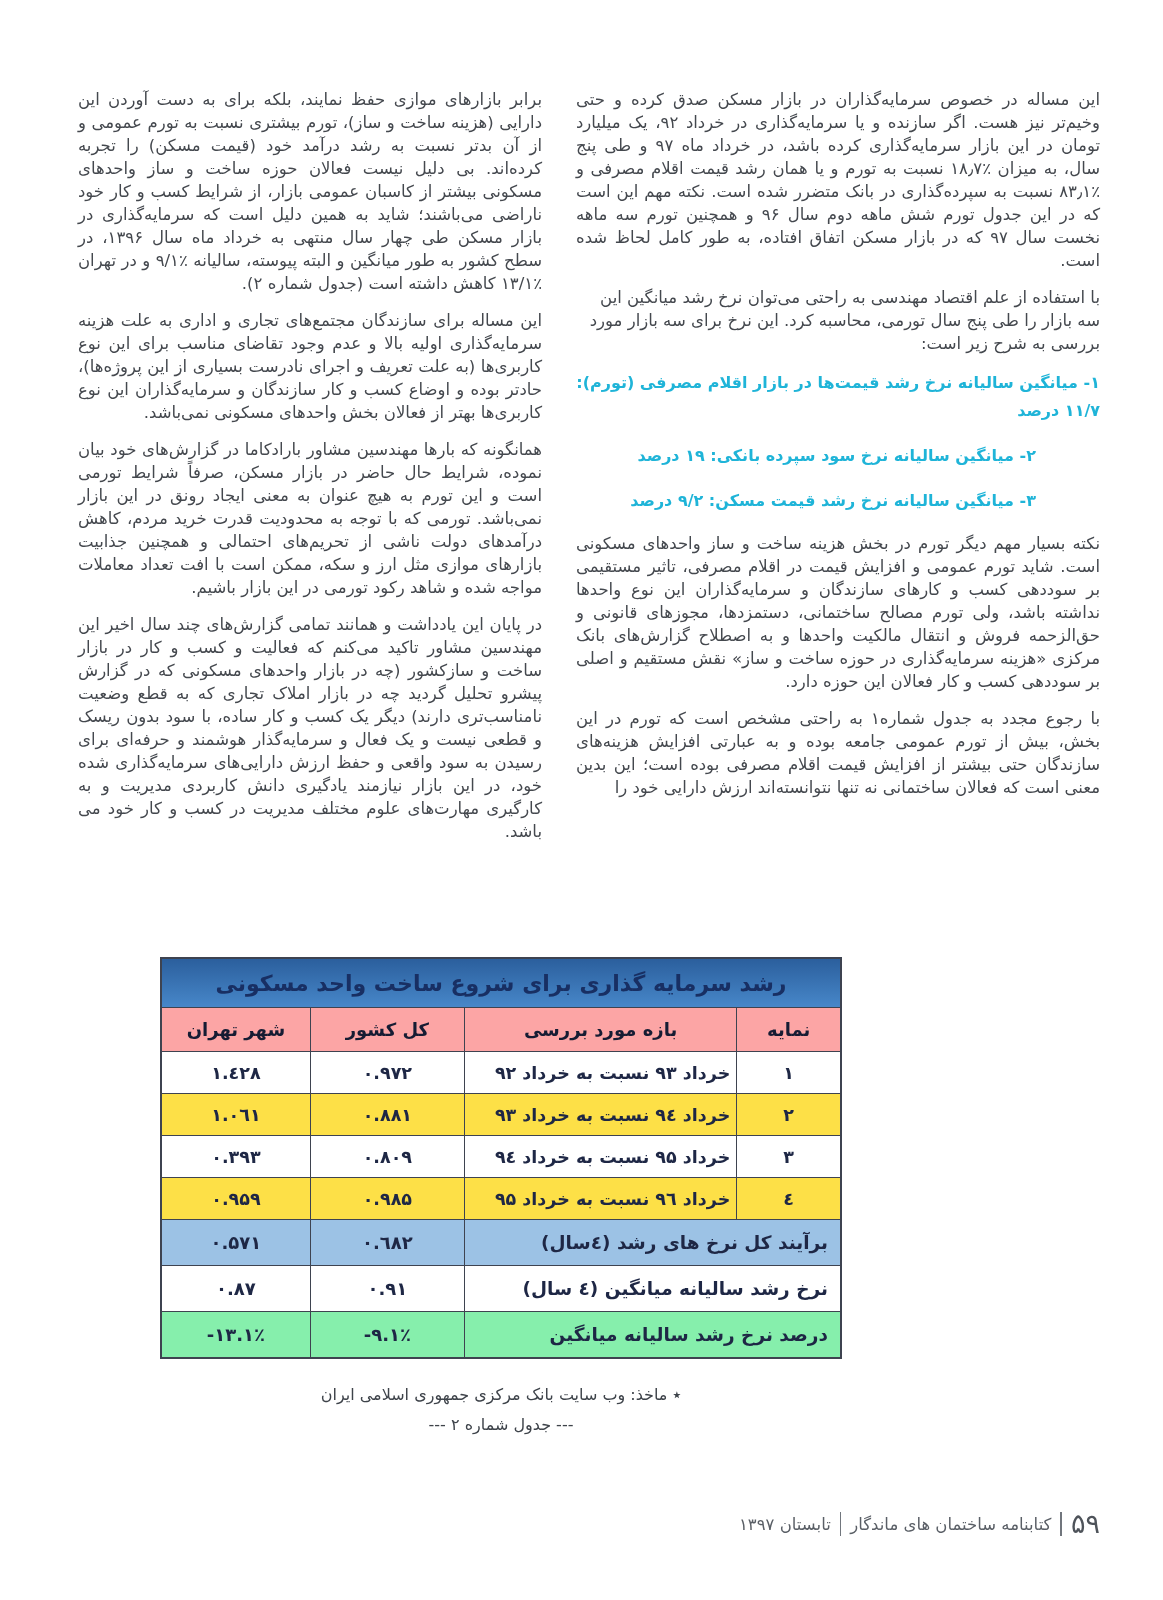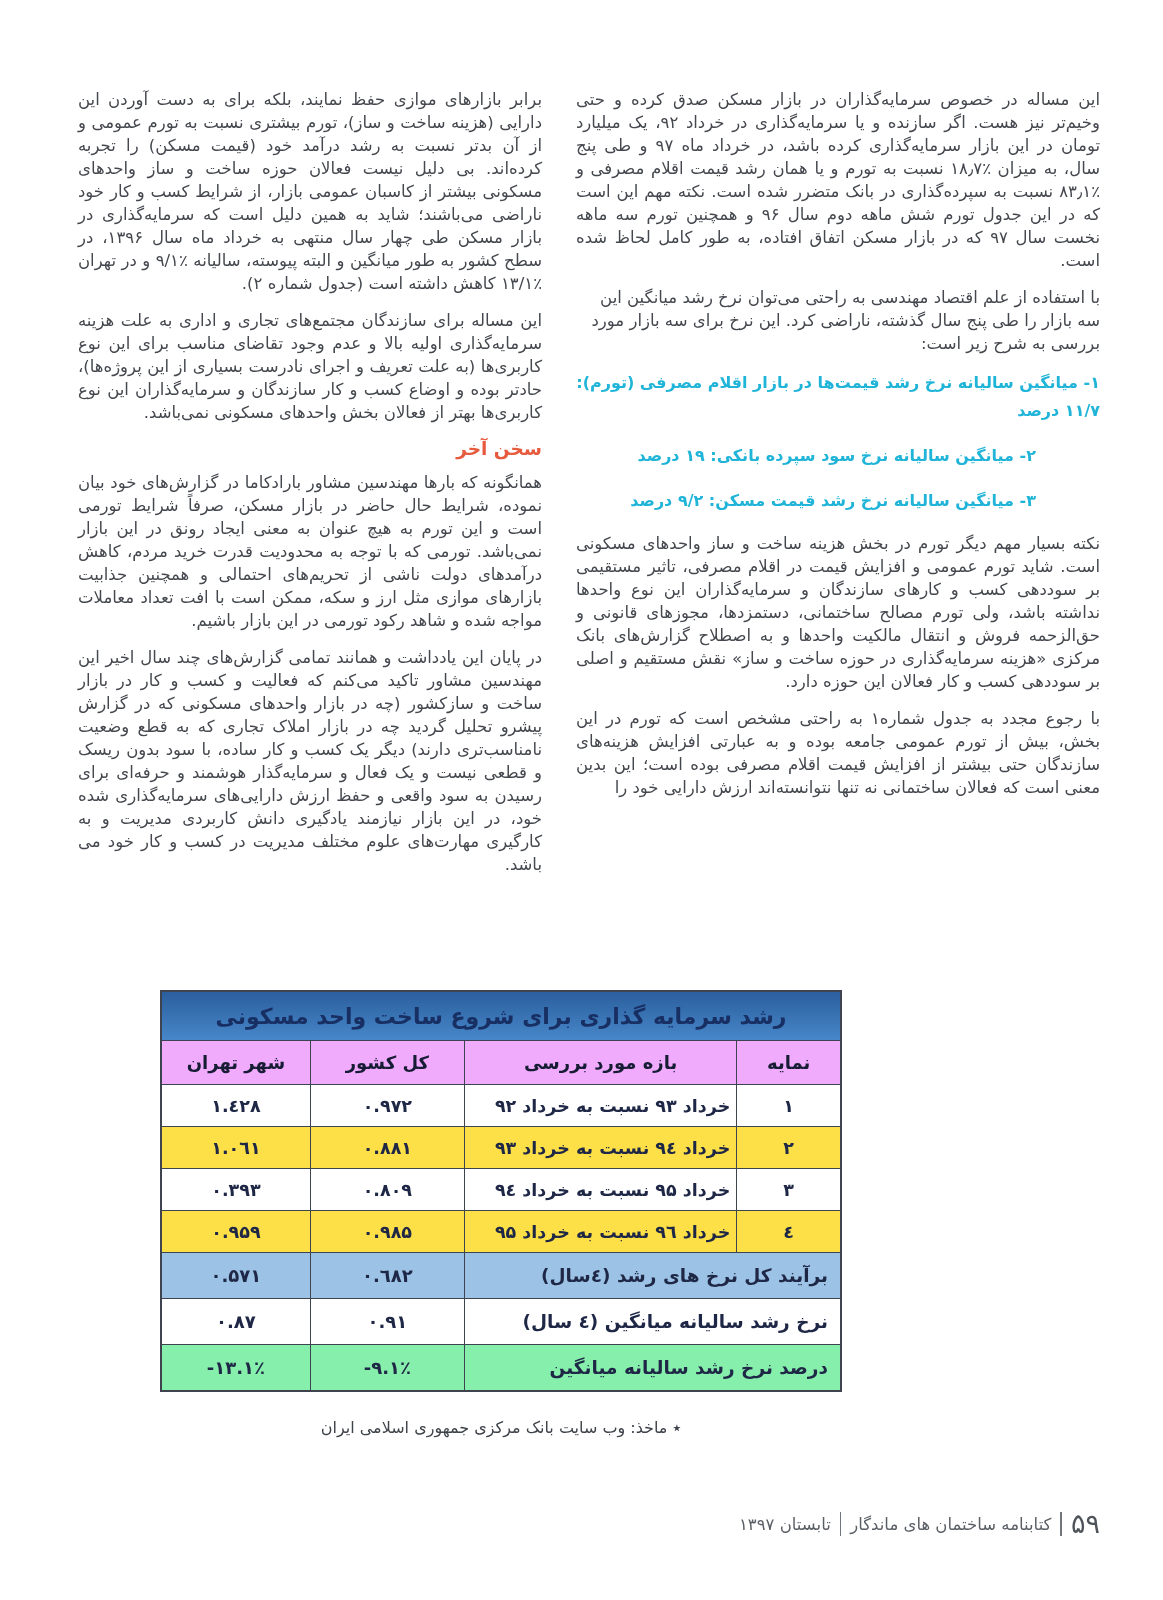--- a/index.html
+++ b/index.html
@@ -34,21 +34,21 @@
     border-collapse:collapse;width:100%;
     border:2px solid #3e4350;table-layout:fixed;
   }
   table.growth td{border:1px solid #3e4350;overflow:hidden;}
   tr.title-row td{
     background:linear-gradient(180deg,#2b5f9d 0%,#4787c9 100%);
     color:#182f63;font-size:22px;font-weight:bold;text-align:center;
     height:46px;letter-spacing:0.5px;
   }
   tr.hdr-row td{
-    background:#f0abfc;font-weight:bold;font-size:18px;color:#161c33;
+    background:#fca5a5;font-weight:bold;font-size:18px;color:#161c33;
     text-align:center;height:41px;
   }
   tr.data-row td{height:39px;font-weight:bold;font-size:17.5px;color:#1e2745;}
   tr.data-row.alt td{background:#fde047;}
   td.cell-period{text-align:right;padding-right:6px;font-size:17px;}
   td.cell-num{direction:ltr;text-align:center;}
   td.cell-idx{text-align:center;}
   tr.sum-row td{height:43px;font-weight:bold;font-size:18px;color:#1e2745;}
   tr.sum-row .sum-label{text-align:right;padding-right:12px;font-size:18.5px;}
   tr.sum-1 td{background:#9cc2e5;}
@@ -67,34 +67,33 @@
   .footer-text{font-size:16.5px;color:#5a5f66;}
 </style>
 </head>
 <body>
 
 <div class="content">
   <div class="cols">
 
     <div class="col col-right">
       <p class="body-par">این مساله در خصوص سرمایه‌گذاران در بازار مسکن صدق کرده و حتی وخیم‌تر نیز هست. اگر سازنده و یا سرمایه‌گذاری در خرداد ۹۲، یک میلیارد تومان در این بازار سرمایه‌گذاری کرده باشد، در خرداد ماه ۹۷ و طی پنج سال، به میزان ٪۱۸٫۷ نسبت به تورم و یا همان رشد قیمت اقلام مصرفی و ٪۸۳٫۱ نسبت به سپرده‌گذاری در بانک متضرر شده است. نکته مهم این است که در این جدول تورم شش ماهه دوم سال ۹۶ و همچنین تورم سه ماهه نخست سال ۹۷ که در بازار مسکن اتفاق افتاده، به طور کامل لحاظ شده است.</p>
-      <p class="body-par no-just">با استفاده از علم اقتصاد مهندسی به راحتی می‌توان نرخ رشد میانگین این سه بازار را طی پنج سال گذشته، ناراضی کرد. این نرخ برای سه بازار مورد بررسی به شرح زیر است:</p>
+      <p class="body-par no-just">با استفاده از علم اقتصاد مهندسی به راحتی می‌توان نرخ رشد میانگین این سه بازار را طی پنج سال تورمی، محاسبه کرد. این نرخ برای سه بازار مورد بررسی به شرح زیر است:</p>
       <div class="blue-list">
         <p class="blue-item tight">۱- میانگین سالیانه نرخ رشد قیمت‌ها در بازار اقلام مصرفی (تورم):  ۱۱/۷ درصد</p>
         <p class="blue-item indented">۲- میانگین سالیانه نرخ سود سپرده بانکی:   ۱۹  درصد</p>
         <p class="blue-item indented">۳- میانگین سالیانه نرخ رشد قیمت مسکن:   ۹/۲  درصد</p>
       </div>
       <p class="body-par">نکته بسیار مهم دیگر تورم در بخش هزینه ساخت و ساز واحدهای مسکونی است. شاید تورم عمومی و افزایش قیمت در اقلام مصرفی، تاثیر مستقیمی بر سوددهی کسب و کارهای سازندگان و سرمایه‌گذاران این نوع واحدها نداشته باشد، ولی تورم مصالح ساختمانی، دستمزدها، مجوزهای قانونی و حق‌الزحمه فروش و انتقال مالکیت واحدها و به اصطلاح گزارش‌های بانک مرکزی «هزینه سرمایه‌گذاری در حوزه ساخت و ساز» نقش مستقیم و اصلی بر سوددهی کسب و کار فعالان این حوزه دارد.</p>
       <p class="body-par">با رجوع مجدد به جدول شماره۱ به راحتی مشخص است که تورم در این بخش، بیش از تورم عمومی جامعه بوده و به عبارتی افزایش هزینه‌های سازندگان حتی بیشتر از افزایش قیمت اقلام مصرفی بوده است؛ این بدین معنی است که فعالان ساختمانی نه تنها نتوانسته‌اند ارزش دارایی خود را</p>
     </div>
 
     <div class="col col-left">
       <p class="body-par">برابر بازارهای موازی حفظ نمایند، بلکه برای به دست آوردن این دارایی (هزینه ساخت و ساز)، تورم بیشتری نسبت به تورم عمومی و از آن بدتر نسبت به رشد درآمد خود (قیمت مسکن) را تجربه کرده‌اند. بی دلیل نیست فعالان حوزه ساخت و ساز واحدهای مسکونی بیشتر از کاسبان عمومی بازار، از شرایط کسب و کار خود ناراضی می‌باشند؛ شاید به همین دلیل است که سرمایه‌گذاری در بازار مسکن طی چهار سال منتهی به خرداد ماه سال ۱۳۹۶، در سطح کشور به طور میانگین و البته پیوسته، سالیانه ٪۹/۱ و در تهران ٪۱۳/۱ کاهش داشته است (جدول شماره ۲).</p>
       <p class="body-par">این مساله برای سازندگان مجتمع‌های تجاری و اداری به علت هزینه سرمایه‌گذاری اولیه بالا و عدم وجود تقاضای مناسب برای این نوع کاربری‌ها (به علت تعریف و اجرای نادرست بسیاری از این پروژه‌ها)، حادتر بوده و اوضاع کسب و کار سازندگان و سرمایه‌گذاران این نوع کاربری‌ها بهتر از فعالان بخش واحدهای مسکونی نمی‌باشد.</p>
-      <h3 class="section-heading">سخن آخر</h3>
       <p class="body-par">همانگونه که بارها مهندسین مشاور بارادکاما در گزارش‌های خود بیان نموده، شرایط حال حاضر در بازار مسکن، صرفاً شرایط تورمی است و این تورم به هیچ عنوان به معنی ایجاد رونق در این بازار نمی‌باشد. تورمی که با توجه به محدودیت قدرت خرید مردم، کاهش درآمدهای دولت ناشی از تحریم‌های احتمالی و همچنین جذابیت بازارهای موازی مثل ارز و سکه، ممکن است با افت تعداد معاملات مواجه شده و شاهد رکود تورمی در این بازار باشیم.</p>
       <p class="body-par">در پایان این یادداشت و همانند تمامی گزارش‌های چند سال اخیر این مهندسین مشاور تاکید می‌کنم که فعالیت و کسب و کار در بازار ساخت و سازکشور (چه در بازار واحدهای مسکونی که در گزارش پیشرو تحلیل گردید چه در بازار املاک تجاری که به قطع وضعیت نامناسب‌تری دارند) دیگر یک کسب و کار ساده، با سود بدون ریسک و قطعی نیست و یک فعال و سرمایه‌گذار هوشمند و حرفه‌ای برای رسیدن به سود واقعی و حفظ ارزش دارایی‌های سرمایه‌گذاری شده خود، در این بازار نیازمند یادگیری دانش کاربردی مدیریت و به کارگیری مهارت‌های علوم مختلف مدیریت در کسب و کار خود می باشد.</p>
     </div>
 
   </div>
 
   <div class="table-wrap">
     <table class="growth">
       <colgroup>
         <col style="width:88px">
@@ -147,20 +146,21 @@
           <td class="cell-num">۰.۸۷</td>
         </tr>
         <tr class="sum-row sum-3">
           <td colspan="2" class="sum-label">درصد نرخ رشد سالیانه میانگین</td>
           <td class="cell-num">-۹.۱٪</td>
           <td class="cell-num">-۱۳.۱٪</td>
         </tr>
       </tbody>
     </table>
     <div class="src-note">٭ ماخذ: وب سایت بانک مرکزی جمهوری اسلامی ایران</div>
+    <div class="tbl-caption">--- جدول شماره ۲ ---</div>
   </div>
 </div>
 
 <div class="footer">
   <span class="page-num">۵۹</span>
   <span class="sep"></span>
   <span class="footer-text">کتابنامه ساختمان های ماندگار</span>
   <span class="sep"></span>
   <span class="footer-text">تابستان ۱۳۹۷</span>
 </div>

